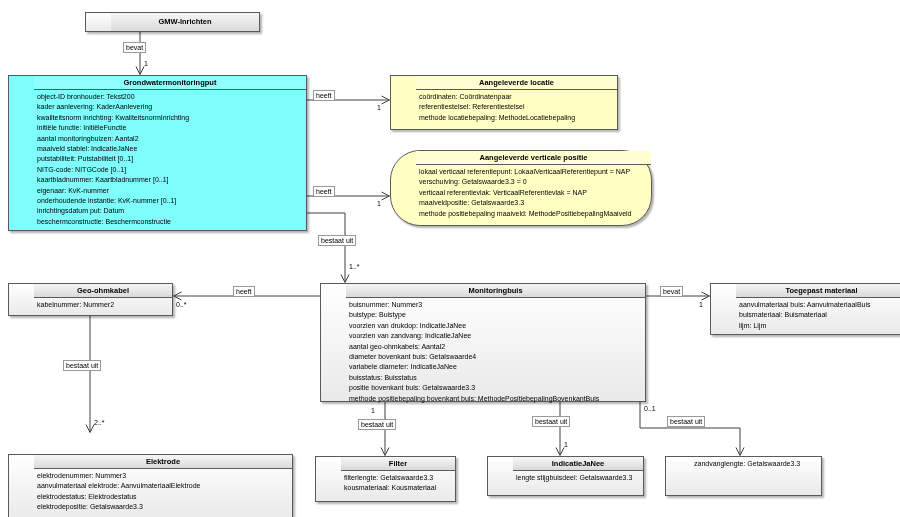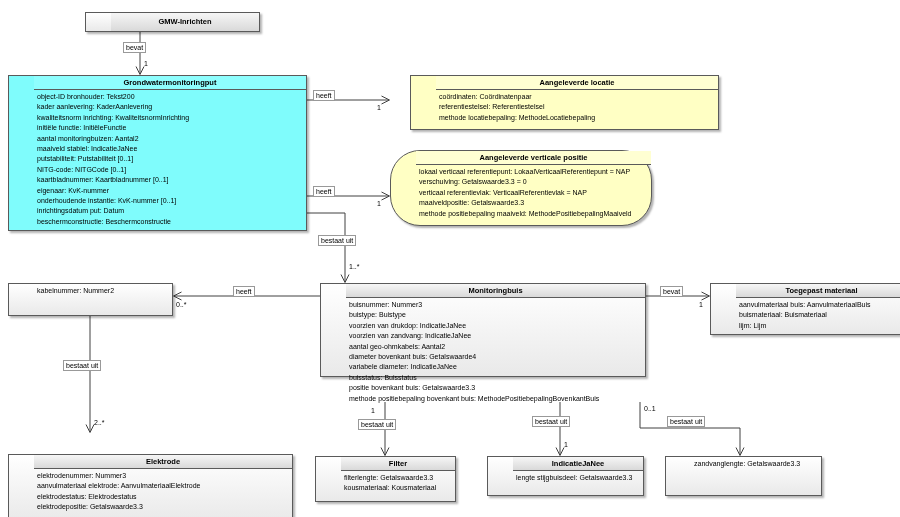--- a/index.html
+++ b/index.html
@@ -73,47 +73,48 @@
         <div class="uml-attr">putstabiliteit: Putstabiliteit [0..1]</div>
         <div class="uml-attr">NITG-code: NITGCode [0..1]</div>
         <div class="uml-attr">kaartbladnummer: Kaartbladnummer [0..1]</div>
         <div class="uml-attr">eigenaar: KvK-nummer</div>
         <div class="uml-attr">onderhoudende instantie: KvK-nummer [0..1]</div>
         <div class="uml-attr">inrichtingsdatum put: Datum</div>
         <div class="uml-attr">beschermconstructie: Beschermconstructie</div>
       </div>
   </div>
 
-  <div class="uml-box yellow" style="left:410px;top:75px;width:309px;height:55px;">
+  <div class="uml-box yellow" style="left:390px;top:75px;width:228px;height:55px;">
     <div class="uml-title">Aangeleverde locatie</div>
     <div class="uml-attrs">
         <div class="uml-attr">coördinaten: Coördinatenpaar</div>
         <div class="uml-attr">referentiestelsel: Referentiestelsel</div>
         <div class="uml-attr">methode locatiebepaling: MethodeLocatiebepaling</div>
       </div>
   </div>
 
   <div class="uml-box yellow" style="left:390px;top:150px;width:262px;height:76px;border-radius:30px;">
     <div class="uml-title">Aangeleverde verticale positie</div>
     <div class="uml-attrs">
         <div class="uml-attr">lokaal verticaal referentiepunt: LokaalVerticaalReferentiepunt = NAP</div>
         <div class="uml-attr">verschuiving: Getalswaarde3.3 = 0</div>
         <div class="uml-attr">verticaal referentievlak: VerticaalReferentievlak = NAP</div>
         <div class="uml-attr">maaiveldpositie: Getalswaarde3.3</div>
         <div class="uml-attr">methode positiebepaling maaiveld: MethodePositiebepalingMaaiveld</div>
       </div>
   </div>
 
   <div class="uml-box gray" style="left:8px;top:283px;width:165px;height:33px;">
+    <div class="uml-title">Geo-ohmkabel</div>
     <div class="uml-attrs">
         <div class="uml-attr">kabelnummer: Nummer2</div>
       </div>
   </div>
 
-  <div class="uml-box gray" style="left:320px;top:283px;width:326px;height:94px;">
+  <div class="uml-box gray" style="left:320px;top:283px;width:326px;height:119px;">
     <div class="uml-title">Monitoringbuis</div>
     <div class="uml-attrs">
         <div class="uml-attr">buisnummer: Nummer3</div>
         <div class="uml-attr">buistype: Buistype</div>
         <div class="uml-attr">voorzien van drukdop: IndicatieJaNee</div>
         <div class="uml-attr">voorzien van zandvang: IndicatieJaNee</div>
         <div class="uml-attr">aantal geo-ohmkabels: Aantal2</div>
         <div class="uml-attr">diameter bovenkant buis: Getalswaarde4</div>
         <div class="uml-attr">variabele diameter: IndicatieJaNee</div>
         <div class="uml-attr">buisstatus: Buisstatus</div>

